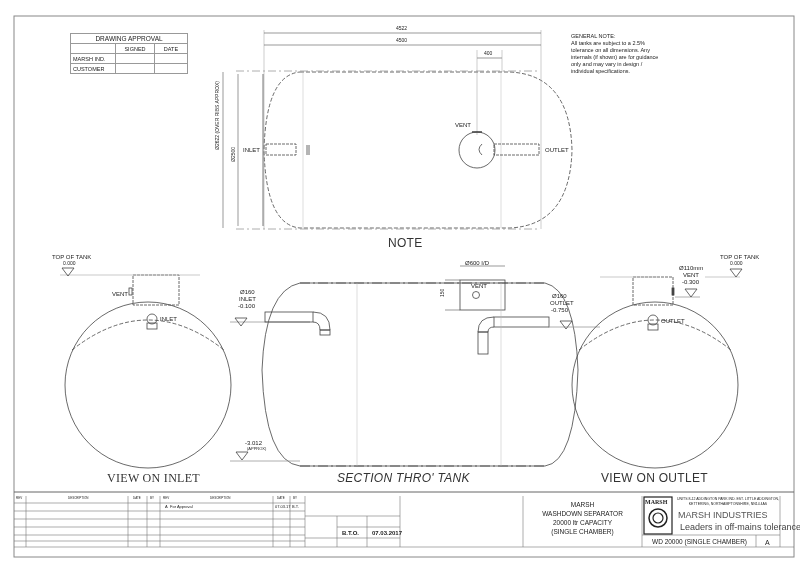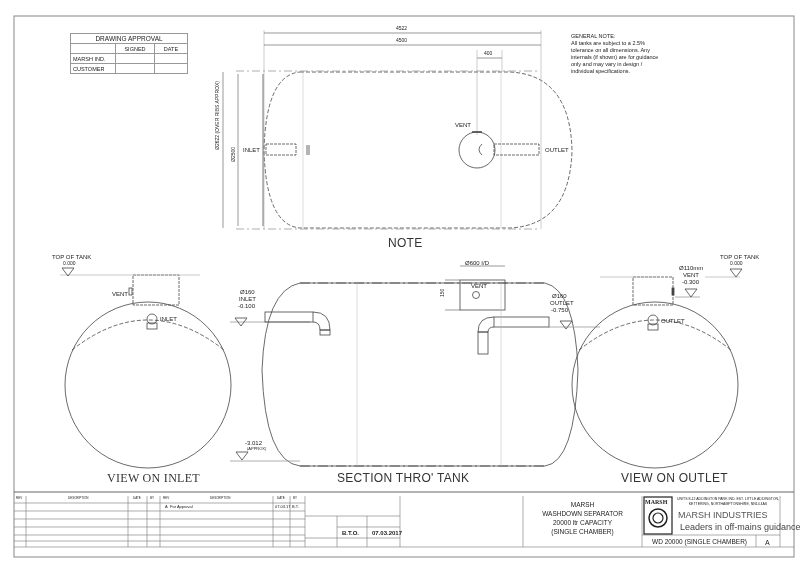--- a/index.html
+++ b/index.html
@@ -185,29 +185,29 @@
 <span class="t small" style="left:239px;top:296px;">INLET</span>
 <span class="t small" style="left:238px;top:303px;">-0.100</span>
 <span class="t small" style="left:465px;top:260px;">Ø600 I/D</span>
 <span class="t tiny" style="left:440px;top:297px;transform:rotate(-90deg);transform-origin:left top;">150</span>
 <span class="t small" style="left:471px;top:283px;">VENT</span>
 <span class="t small" style="left:552px;top:293px;">Ø160</span>
 <span class="t small" style="left:550px;top:300px;">OUTLET</span>
 <span class="t small" style="left:551px;top:307px;">-0.750</span>
 <span class="t small" style="left:245px;top:440px;">-3.012</span>
 <span class="t" style="left:247px;top:447px;font-size:4px;">(APPROX)</span>
-<span class="t view-title" style="left:337px;top:472px;">SECTION THRO' TANK</span>
+<span class="t view-title" style="left:337px;top:472px;font-style:italic;">SECTION THRO' TANK</span>
 
 <span class="t small" style="left:720px;top:254px;">TOP OF TANK</span>
 <span class="t tiny" style="left:730px;top:261px;">0.000</span>
 <span class="t small" style="left:679px;top:265px;">Ø110mm</span>
 <span class="t small" style="left:683px;top:272px;">VENT</span>
 <span class="t small" style="left:682px;top:279px;">-0.300</span>
 <span class="t small" style="left:661px;top:318px;">OUTLET</span>
-<span class="t view-title" style="left:601px;top:472px;margin-left:20px;">VIEW ON OUTLET</span>
+<span class="t view-title" style="left:601px;top:472px;">VIEW ON OUTLET</span>
 
 <span class="t" style="left:16px;top:497px;font-size:3px;">REV</span>
 <span class="t" style="left:68px;top:497px;font-size:3px;">DESCRIPTION</span>
 <span class="t" style="left:133px;top:497px;font-size:3px;">DATE</span>
 <span class="t" style="left:150px;top:497px;font-size:3px;">BY</span>
 <span class="t" style="left:163px;top:497px;font-size:3px;">REV</span>
 <span class="t" style="left:210px;top:497px;font-size:3px;">DESCRIPTION</span>
 <span class="t" style="left:277px;top:497px;font-size:3px;">DATE</span>
 <span class="t" style="left:293px;top:497px;font-size:3px;">BY</span>
 <span class="t" style="left:165px;top:505px;font-size:4px;">A</span>
@@ -220,16 +220,16 @@
 <div class="tb-block" style="left:525px;top:500px;width:115px;">
   <div>MARSH</div>
   <div>WASHDOWN SEPARATOR</div>
   <div>20000 ltr CAPACITY</div>
   <div>(SINGLE CHAMBER)</div>
 </div>
 
 <span class="t" style="left:645px;top:499px;font-size:6px;font-weight:bold;font-family:'Liberation Serif',serif;">MARSH</span>
 <div class="t" style="left:676px;top:497px;font-size:3.5px;width:104px;white-space:normal;line-height:4.5px;text-align:center;">UNITS 8-12 ADDINGTON PARK IND. EST. LITTLE ADDINGTON, KETTERING, NORTHAMPTONSHIRE, NN14 4AS</div>
 <span class="t" style="left:678px;top:511px;font-size:9px;color:#555;">MARSH INDUSTRIES</span>
-<span class="t" style="left:680px;top:523px;font-size:9px;color:#444;">Leaders in off-mains guidance</span>
+<span class="t" style="left:680px;top:523px;font-size:9px;color:#444;">Leaders in off-mains tolerance</span>
 <span class="t" style="left:652px;top:539px;font-size:6.5px;">WD 20000 (SINGLE CHAMBER)</span>
 <span class="t" style="left:765px;top:539px;font-size:7px;">A</span>
 </div>
 
 </body></html>

